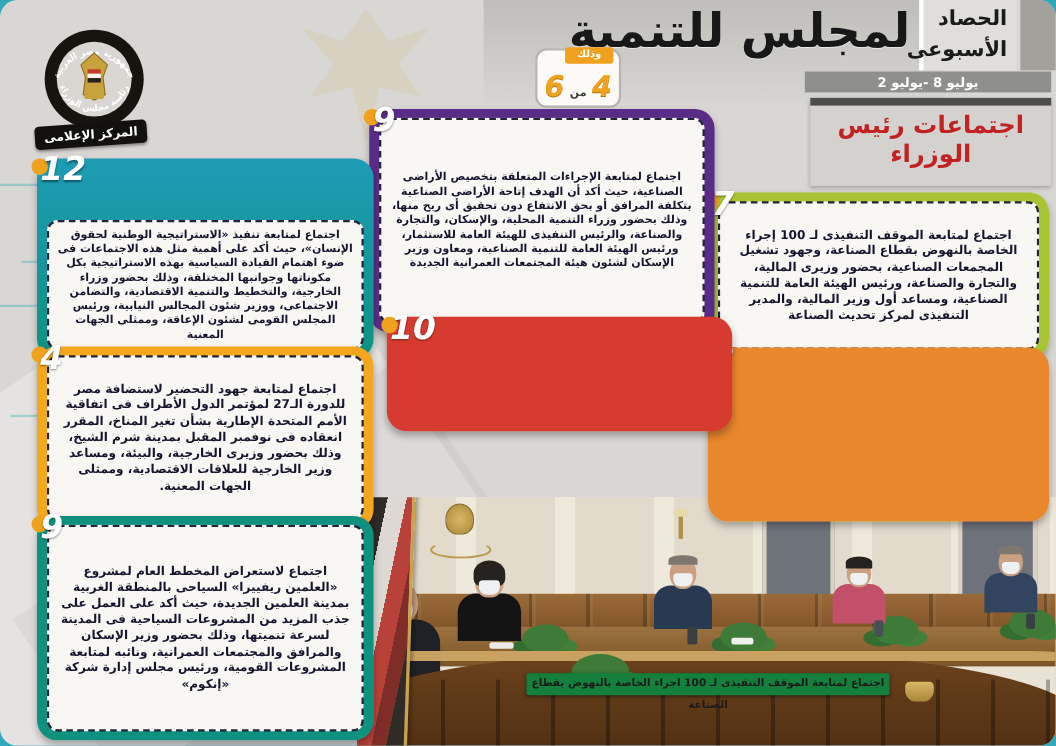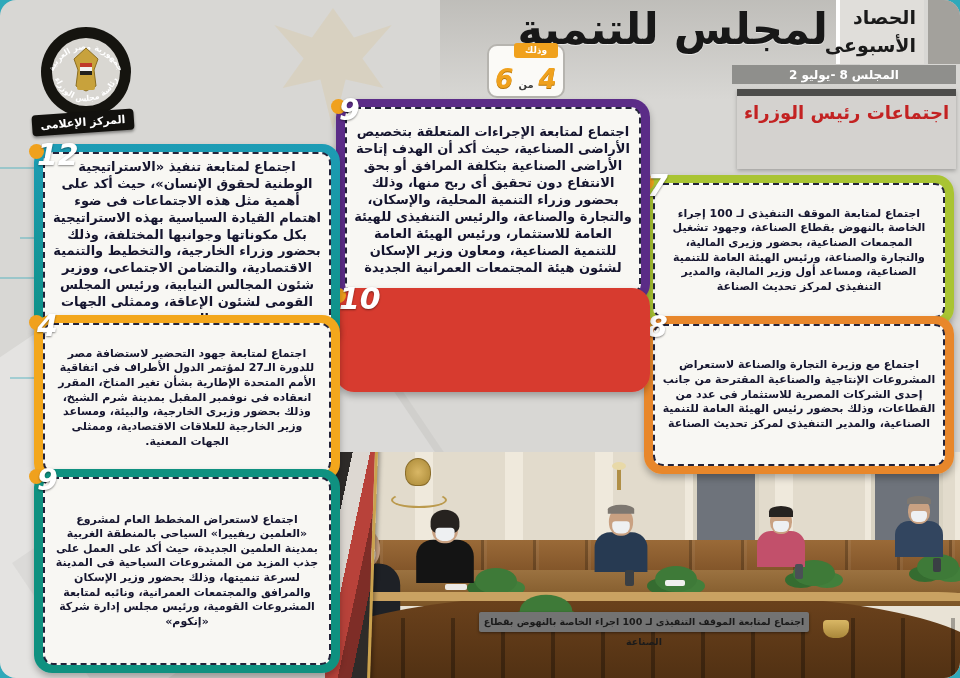--- a/index.html
+++ b/index.html
@@ -28,39 +28,39 @@
   .title-panel{position:absolute;top:0;right:36px;width:88px;height:64px;background:#e0deda;
     border-left:4px solid #fff;z-index:4;padding:4px 8px 0 0;box-sizing:border-box;
     text-align:right;font-size:19px;font-weight:900;color:#1a1a1a;line-height:1.45;}
   .right-strip{position:absolute;top:0;right:0;width:32px;height:64px;background:#a3a19c;z-index:3;}
   .date-bar{position:absolute;top:65px;right:4px;width:224px;height:19px;background:#8f8f8c;
     z-index:4;display:flex;direction:ltr;justify-content:center;align-items:center;gap:4px;
     color:#fff;font-size:12px;font-weight:bold;}
   .section-box{position:absolute;top:89px;right:4px;width:219px;height:80px;background:#d4d2cf;
     z-index:4;box-shadow:0 2px 4px rgba(0,0,0,.25);text-align:center;}
   .section-box::before{content:"";position:absolute;top:0;left:0;right:0;height:7px;background:#4d4d4b;}
-  .section-title{margin:0;padding:13px 6px 0;font-size:18px;font-weight:900;color:#c32222;line-height:1.2;}
+  .section-title{margin:0;padding:13px 6px 0;font-size:22px;font-weight:900;color:#c32222;line-height:1.2;}
   .page-badge{position:absolute;left:487px;top:44px;width:78px;height:54px;background:#fbfaf7;
     border:2px solid #b6b4af;border-radius:10px;z-index:5;box-sizing:border-box;}
   .pb-ribbon{position:absolute;top:-3px;right:5px;width:44px;height:15px;background:#f0a11d;
     border-radius:3px;color:#fff;font-size:9px;font-weight:bold;text-align:center;line-height:15px;}
   .pb-nums{position:absolute;bottom:2px;left:0;right:0;display:flex;direction:ltr;
     justify-content:center;align-items:baseline;gap:5px;}
   .pb-num{font-size:26px;font-weight:900;font-style:italic;color:#f0a11d;
     text-shadow:0 1px 0 #b57508;}
   .pb-sep{font-size:10px;font-weight:bold;color:#3a3a3a;}
   
   .note-box{position:absolute;z-index:6;border-radius:18px;padding:8px 9px;
     background:linear-gradient(180deg,var(--c),var(--c2));
     box-shadow:0 4px 7px rgba(0,0,0,.28);display:flex;}
   .note-inner{flex:1;background:#f8f7f3;border:2px dashed #23233a;border-radius:10px;
     padding:5px 7px;display:flex;align-items:center;}
   .note-text{margin:0;width:100%;direction:rtl;text-align:center;font-weight:bold;
     color:#15152e;font-size:11px;line-height:1.33;}
-  .note-text.small{font-size:13px;line-height:1.3;}
+  .note-text.small{font-size:10px;line-height:1.3;}
   .num{position:absolute;top:-7px;left:3px;font-size:30px;font-weight:900;font-style:italic;
     color:#fff;z-index:2;text-shadow:0 1px 2px rgba(0,0,0,.45);}
   .num::before{content:"";position:absolute;left:-8px;top:7px;width:15px;height:15px;
     background:#f0a11d;border-radius:50%;z-index:-1;}
   
   .photo{position:absolute;left:325px;top:452px;width:635px;height:226px;overflow:hidden;
     z-index:2;background:#e9e3d6;border-top-left-radius:8px;}
   .ph-wall{position:absolute;left:0;right:0;top:0;height:96px;
     background:repeating-linear-gradient(90deg,#efe9dc 0 18px,#e2dbcc 18px 90px);}
   .ph-wainscot{position:absolute;left:0;right:0;top:88px;height:42px;
@@ -96,21 +96,21 @@
   .hair.long{height:20px;border-radius:50% 50% 30% 30%;}
   .mask{position:absolute;bottom:2px;left:3px;right:3px;height:11px;background:#eef0f2;
     border-radius:3px 3px 6px 6px;}
   .torso{width:48px;height:36px;background:var(--suit,#23262c);border-radius:14px 14px 0 0;
     margin:-3px auto 0;}
   .plant{position:absolute;width:42px;height:26px;background:#3e7a38;border-radius:50%;
     box-shadow:-13px 7px 0 -5px #356c30,13px 7px 0 -5px #427f3b;}
   .pot{position:absolute;width:26px;height:18px;background:linear-gradient(180deg,#d9b765,#a9873a);
     border-radius:4px 4px 10px 10px;}
   .item{position:absolute;background:#cfd2d4;border-radius:2px;}
-  .caption{position:absolute;left:479px;top:612px;width:330px;height:20px;background:#737373;
+  .caption{position:absolute;left:479px;top:612px;width:330px;height:20px;background:#15803d;
     color:#1b1b1b;font-size:9.5px;font-weight:bold;text-align:center;line-height:20px;
     direction:rtl;z-index:7;border-radius:2px;box-shadow:0 1px 3px rgba(0,0,0,.45);}
 </style>
 </head>
 <body>
 
 <div class="page">
 
   <div class="deco header-wash"></div>
   <div class="deco sheet1"></div>
@@ -156,21 +156,21 @@
   <div class="title-big">لمجلس للتنمية</div>
   <div class="title-panel">
     <div>الحصاد</div>
     <div>الأسبوعى</div>
   </div>
   <div class="right-strip"></div>
   <div class="date-bar">
     <span>2</span>
     <span>يوليو-</span>
     <span>8</span>
-    <span>المجلس</span>
+    <span>يوليو</span>
   </div>
   <div class="section-box">
     <p class="section-title">اجتماعات رئيس الوزراء</p>
   </div>
   <div class="page-badge">
     <div class="pb-ribbon">وذلك</div>
     <div class="pb-nums">
       <span class="pb-num">6</span>
       <span class="pb-sep">من</span>
       <span class="pb-num">4</span>
@@ -178,31 +178,28 @@
   </div>
 
   <div class="note-box" style="left: 644px; top: 175px; width: 292px; min-height: 135px; --c: #a9c433; --c2: #a9c433;">
     <div class="num">7</div>
     <div class="note-inner">
         <p class="note-text">اجتماع لمتابعة الموقف التنفيذى لـ 100 إجراء الخاصة بالنهوض بقطاع الصناعة، وجهود تشغيل المجمعات الصناعية، بحضور وزيرى المالية، والتجارة والصناعة، ورئيس الهيئة العامة للتنمية الصناعية، ومساعد أول وزير المالية، والمدير التنفيذى لمركز تحديث الصناعة</p>
       </div>
   </div>
   <div class="note-box" style="left: 644px; top: 316px; width: 292px; min-height: 142px; --c: #e8872b; --c2: #e8872b;">
     <div class="num">8</div>
-    <div class="note-inner">
-        <p class="note-text">اجتماع مع وزيرة التجارة والصناعة لاستعراض المشروعات الإنتاجية والصناعية المقترحة من جانب إحدى الشركات المصرية للاستثمار فى عدد من القطاعات، وذلك بحضور رئيس الهيئة العامة للتنمية الصناعية، والمدير التنفيذى لمركز تحديث الصناعة</p>
-      </div>
   </div>
   <div class="note-box" style="left: 336px; top: 99px; width: 296px; min-height: 187px; --c: #5b2c87; --c2: #5b2c87;">
     <div class="num">9</div>
     <div class="note-inner">
         <p class="note-text small">اجتماع لمتابعة الإجراءات المتعلقة بتخصيص الأراضى الصناعية، حيث أكد أن الهدف إتاحة الأراضى الصناعية بتكلفة المرافق أو بحق الانتفاع دون تحقيق أى ربح منها، وذلك بحضور وزراء التنمية المحلية، والإسكان، والتجارة والصناعة، والرئيس التنفيذى للهيئة العامة للاستثمار، ورئيس الهيئة العامة للتنمية الصناعية، ومعاون وزير الإسكان لشئون هيئة المجتمعات العمرانية الجديدة</p>
       </div>
   </div>
-  <div class="note-box" style="left: 336px; top: 288px; width: 296px; min-height: 88px; --c: #d73b2f; --c2: #d73b2f;">
+  <div class="note-box" style="left: 352px; top: 288px; width: 296px; min-height: 88px; --c: #d73b2f; --c2: #d73b2f;">
     <div class="num">10</div>
   </div>
   <div class="note-box" style="left: 34px; top: 144px; width: 288px; min-height: 166px; align-items: flex-end; --c: #1d9cb5; --c2: #0e9183;">
     <div class="num">12</div>
     <div class="note-inner">
         <p class="note-text small">اجتماع لمتابعة تنفيذ «الاستراتيجية الوطنية لحقوق الإنسان»، حيث أكد على أهمية مثل هذه الاجتماعات فى ضوء اهتمام القيادة السياسية بهذه الاستراتيجية بكل مكوناتها وجوانبها المختلفة، وذلك بحضور وزراء الخارجية، والتخطيط والتنمية الاقتصادية، والتضامن الاجتماعى، ووزير شئون المجالس النيابية، ورئيس المجلس القومى لشئون الإعاقة، وممثلى الجهات المعنية</p>
       </div>
   </div>
   <div class="note-box" style="left: 34px; top: 315px; width: 288px; min-height: 150px; --c: #f3a71c; --c2: #f3a71c;">
     <div class="num">4</div>

